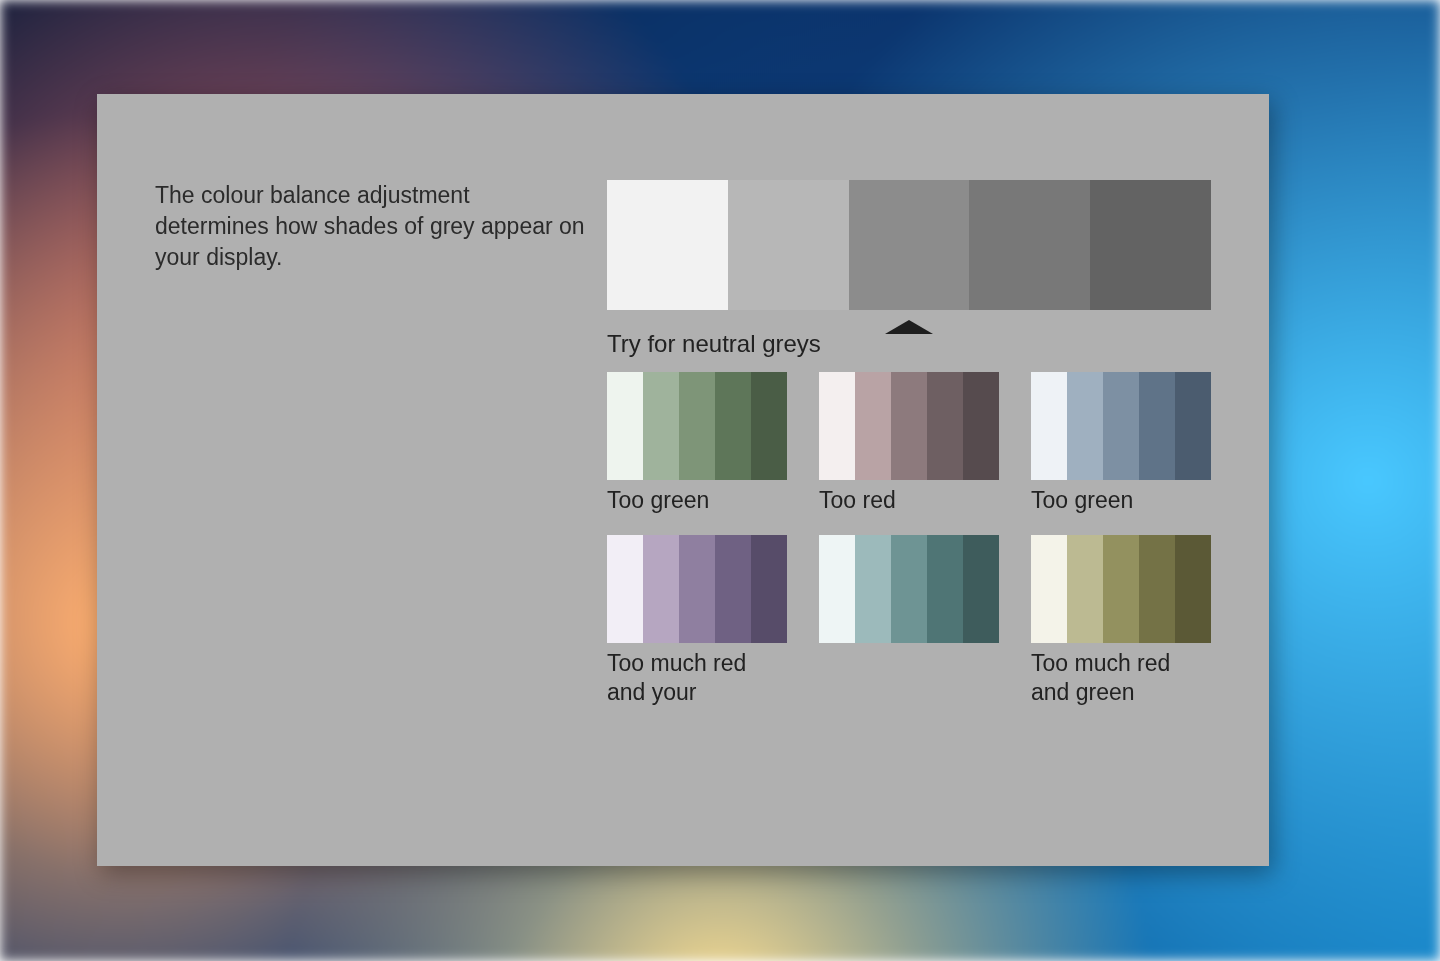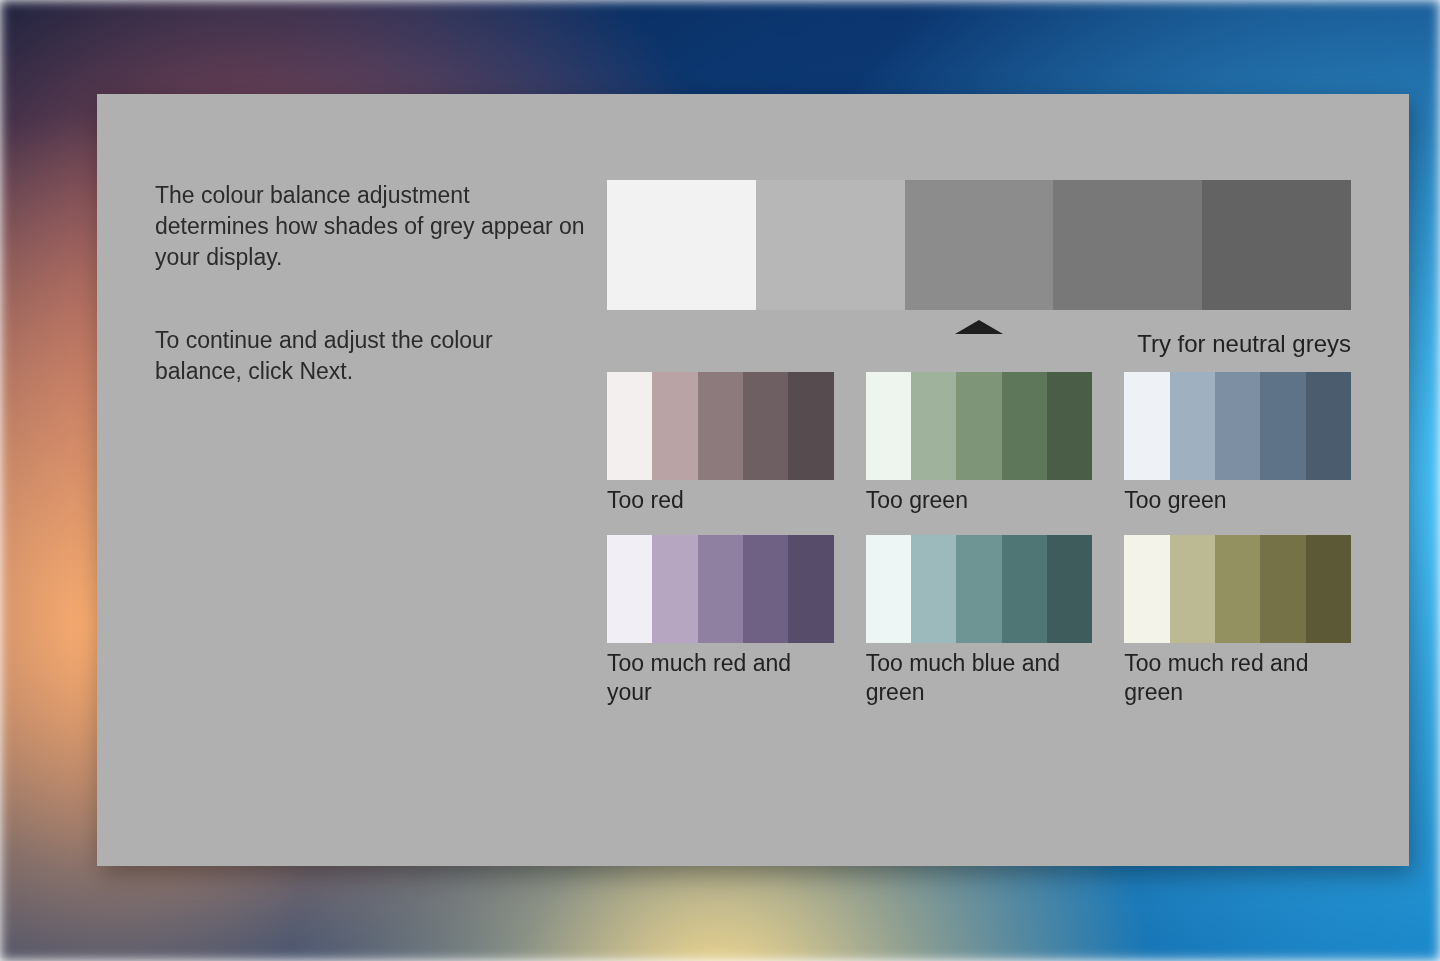--- a/index.html
+++ b/index.html
@@ -22,21 +22,21 @@
       radial-gradient(circle at 95% 50%, #49c8ff 0%, rgba( 73,200,255,0) 45%),
       radial-gradient(circle at 55% 30%, #0d3d7a 0%, rgba( 13, 61,122,0) 55%),
       linear-gradient(135deg, #061a3a 0%, #0a2f66 40%, #0a3a78 60%, #0a72b8 100%);
     filter: blur(6px);
   }
 
   .panel {
     position: absolute;
     left: 97px;
     top: 94px;
-    width: 1312px;
+    width: 1172px;
     height: 772px;
     background: #b0b0b0;
     box-shadow: 4px 8px 24px rgba(0,0,0,.35);
     display: flex;
     box-sizing: border-box;
     padding: 86px 58px 60px 58px;
   }
 
   .left-col {
     width: 430px;
@@ -55,21 +55,21 @@
 
   
   .big-strip {
     display: flex;
     width: 100%;
     height: 130px;
   }
   .big-strip > div { flex: 1 1 0; }
 
   .pointer-row {
-    text-align: right;
+    text-align: left;
     margin-top: 10px;
   }
   .up-caret {
     display: block;
     margin: 0 auto -4px auto;
     width: 0; height: 0;
     border-left: 24px solid transparent;
     border-right: 24px solid transparent;
     border-bottom: 14px solid #1e1e1e;
   }
@@ -101,58 +101,57 @@
 </style>
 </head>
 <body>
 
 <div class="wallpaper"></div>
 
 <div class="panel">
 
   <div class="left-col">
     <p>The colour balance adjustment determines how shades of grey appear on your display.</p>
-    <p>To continue and adjust the colour balance, click Next.</p>
   </div>
 
   <div class="right-col">
 
     <div class="big-strip" id="big-strip">
         <div style="background: rgb(242, 242, 242);"></div>
         <div style="background: rgb(183, 183, 183);"></div>
         <div style="background: rgb(140, 140, 140);"></div>
         <div style="background: rgb(120, 120, 120);"></div>
         <div style="background: rgb(99, 99, 99);"></div>
       </div>
 
     <div class="pointer-row">
       <span class="up-caret"></span>
       <span class="pointer-label">Try for neutral greys</span>
     </div>
 
     <div class="sample-grid" id="sample-grid">
         <div class="sample">
           <div class="strip">
+            <div style="background: rgb(238, 244, 238);"></div>
+            <div style="background: rgb(159, 179, 156);"></div>
+            <div style="background: rgb(126, 149, 120);"></div>
+            <div style="background: rgb(94, 118, 89);"></div>
+            <div style="background: rgb(74, 93, 70);"></div>
+          </div>
+          <div class="cap">Too green</div>
+        </div>
+        <div class="sample">
+          <div class="strip">
             <div style="background: rgb(244, 239, 239);"></div>
             <div style="background: rgb(185, 163, 165);"></div>
             <div style="background: rgb(141, 122, 125);"></div>
             <div style="background: rgb(110, 95, 98);"></div>
             <div style="background: rgb(86, 75, 78);"></div>
           </div>
           <div class="cap">Too red</div>
-        </div>
-        <div class="sample">
-          <div class="strip">
-            <div style="background: rgb(238, 244, 238);"></div>
-            <div style="background: rgb(159, 179, 156);"></div>
-            <div style="background: rgb(126, 149, 120);"></div>
-            <div style="background: rgb(94, 118, 89);"></div>
-            <div style="background: rgb(74, 93, 70);"></div>
-          </div>
-          <div class="cap">Too green</div>
         </div>
         <div class="sample">
           <div class="strip">
             <div style="background: rgb(238, 242, 246);"></div>
             <div style="background: rgb(159, 176, 192);"></div>
             <div style="background: rgb(125, 144, 163);"></div>
             <div style="background: rgb(95, 115, 136);"></div>
             <div style="background: rgb(75, 92, 111);"></div>
           </div>
           <div class="cap">Too green</div>
@@ -168,21 +167,20 @@
           <div class="cap">Too much red and your</div>
         </div>
         <div class="sample">
           <div class="strip">
             <div style="background: rgb(238, 245, 245);"></div>
             <div style="background: rgb(156, 186, 187);"></div>
             <div style="background: rgb(110, 148, 148);"></div>
             <div style="background: rgb(79, 117, 117);"></div>
             <div style="background: rgb(62, 92, 92);"></div>
           </div>
-          <div class="cap">Too much blue and green</div>
         </div>
         <div class="sample">
           <div class="strip">
             <div style="background: rgb(244, 243, 233);"></div>
             <div style="background: rgb(188, 186, 146);"></div>
             <div style="background: rgb(147, 145, 95);"></div>
             <div style="background: rgb(116, 114, 70);"></div>
             <div style="background: rgb(91, 89, 54);"></div>
           </div>
           <div class="cap">Too much red and green</div>

